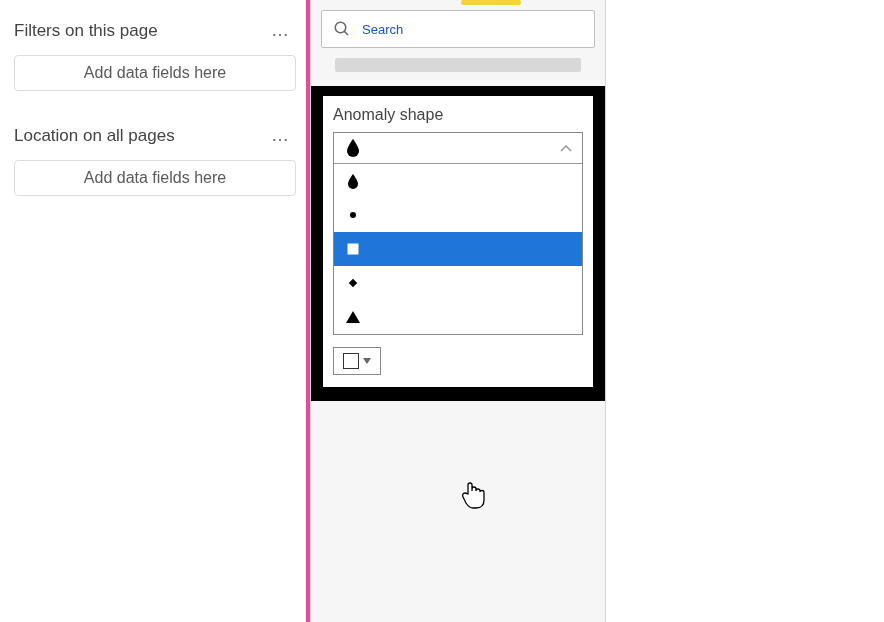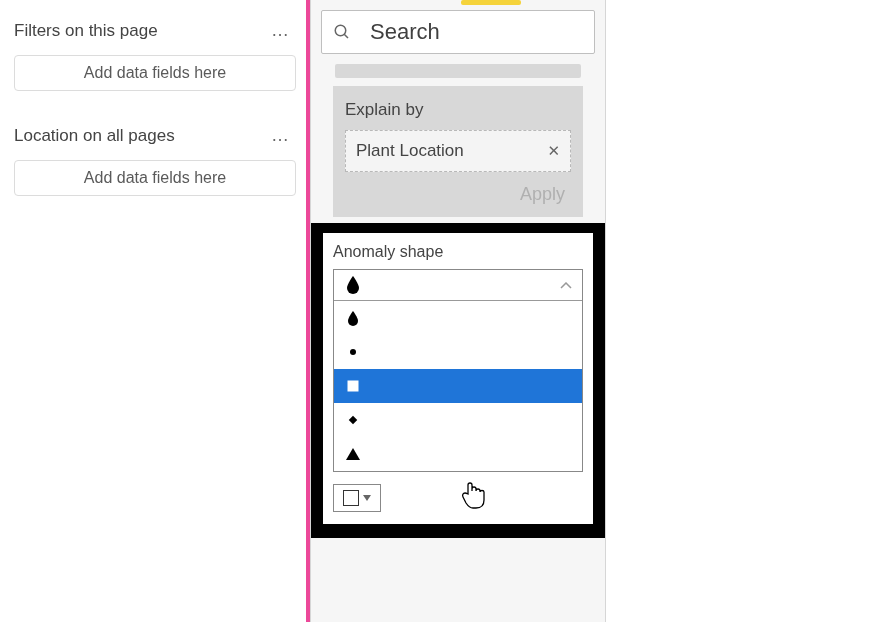--- a/index.html
+++ b/index.html
@@ -74,21 +74,21 @@
       padding: 8px 10px;
       gap: 10px;
     }
     .search-icon {
       width: 20px;
       height: 20px;
       display: inline-flex;
       align-items: center;
       justify-content: center;
     }
-    .search-text { color: #404040; font-size: 22px; margin-left: 8px; }
+    .search-text { color: #1d4ed8; font-size: 13px; }
     .gray-bar {
       height: 14px;
       margin: 2px 24px 8px 24px;
       background: #d8d8d8;
       border-radius: 2px;
     }
     .explain-panel {
       margin: 0 22px 0 22px;
       background: #d8d8d8;
       padding: 14px 12px 10px 12px;
@@ -225,30 +225,20 @@
             <circle cx="10" cy="10" r="7"></circle>
             <line x1="20" y1="20" x2="15" y2="15"></line>
           </svg>
         </span>
         <span class="search-text">Search</span>
       </div>
     </div>
 
     <div class="gray-bar"></div>
 
-    <div class="explain-panel">
-      <div class="explain-title">Explain by</div>
-      <div class="chip">
-        <span>Plant Location</span>
-        <span class="chip-remove">✕</span>
-      </div>
-      <div class="apply-row">
-        <span>Apply</span>
-      </div>
-    </div>
 
     <div class="highlight-frame">
       <div class="anomaly-panel">
         <div class="anomaly-title">Anomaly shape</div>
 
         <div class="shape-select">
           <div class="select-current">
             <span class="shape-icon">
               <svg class="shape-glyph" width="14" height="18" viewBox="0 0 14 18" fill="#000">
                 <path d="M7 0 C7 0 13 8 13 12 A6 6 0 0 1 1 12 C1 8 7 0 7 0 Z"></path>

